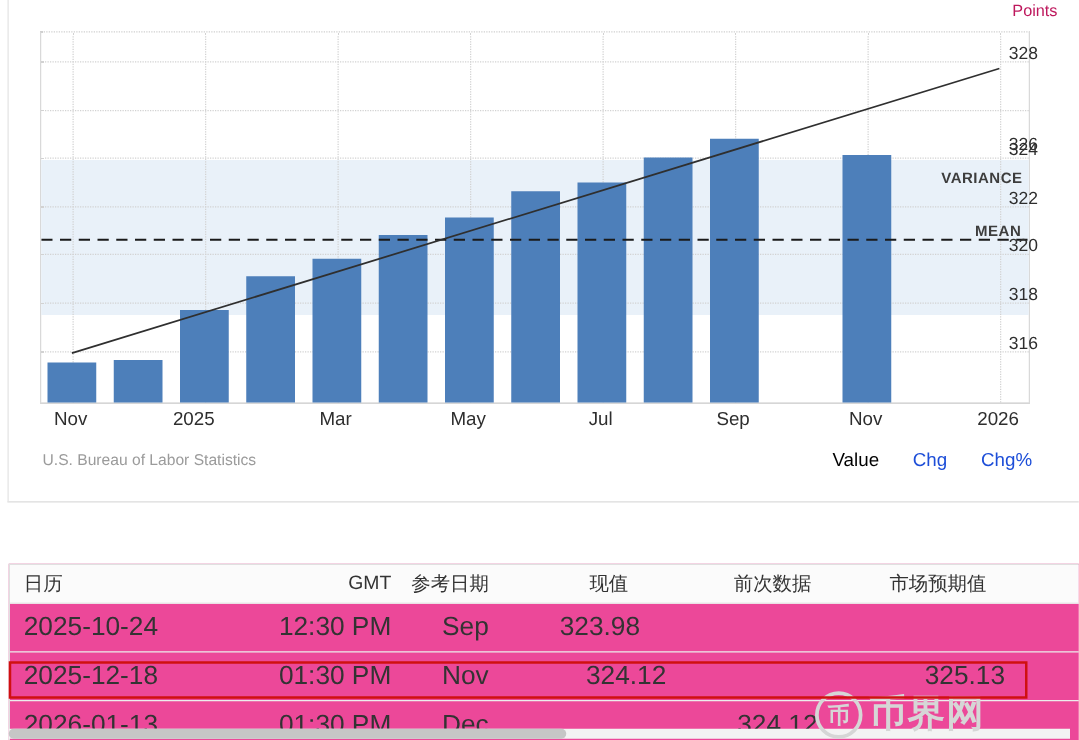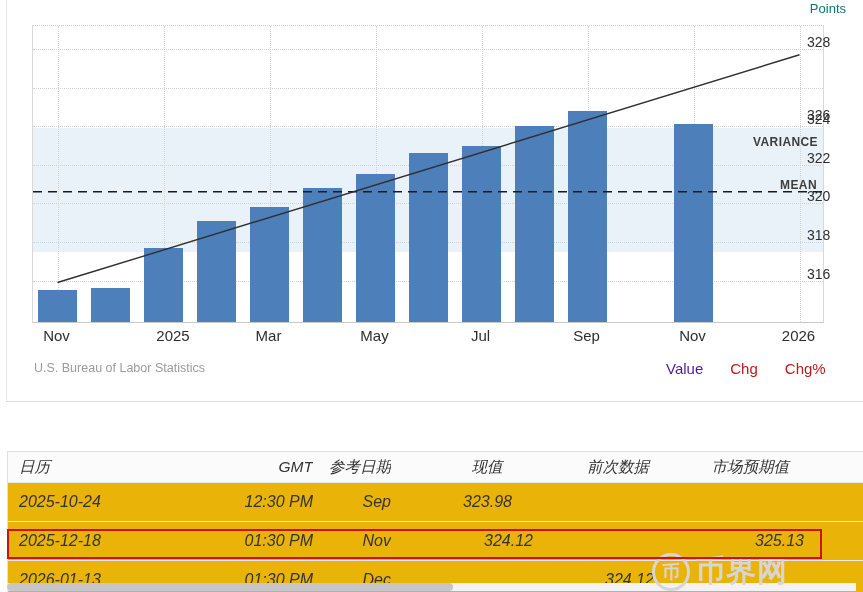--- a/index.html
+++ b/index.html
@@ -3,42 +3,42 @@
 <meta charset="utf-8">
 <style>
   html,body{margin:0;padding:0;}
   body{
     width:863px;height:592px;position:relative;overflow:hidden;background:#fff;
     font-family:"Liberation Sans","DejaVu Sans",sans-serif;color:#333;
   }
   
   .chart-panel{position:absolute;left:6px;top:0;width:857px;height:401px;
     border-left:1px solid #e4e4e4;border-bottom:1px solid #dcdcdc;background:#fff;}
-  .points-label{position:absolute;top:1px;right:18px;font-size:13px;color:#0f766e;}
+  .points-label{position:absolute;top:1px;right:18px;font-size:13px;color:#be185d;}
   .plot{position:absolute;left:25px;top:25px;width:790px;height:296px;
     border-left:1px solid #d9d9d9;border-right:1px solid #d9d9d9;border-bottom:1px solid #c9c9c9;
     border-top:1px dotted #cfcfcf;box-sizing:content-box;}
   .variance-band{position:absolute;left:0;width:100%;background:#e9f1f9;}
   .hgrid{position:absolute;left:0;width:100%;height:0;border-top:1px dotted #d2d2d2;}
   .vgrid{position:absolute;top:0;height:100%;width:0;border-left:1px dotted #d2d2d2;}
   .bar{position:absolute;background:#4d7fba;}
   .plot svg{position:absolute;left:0;top:0;}
   .band-label{position:absolute;font-size:12px;font-weight:700;color:#3d3d3d;letter-spacing:.4px;}
   .ytick{position:absolute;left:800px;width:50px;font-size:14px;color:#2e2e2e;}
   .xtick{position:absolute;top:327px;width:70px;text-align:center;font-size:15px;color:#2e2e2e;}
   .source{position:absolute;left:27px;top:361px;font-size:12.5px;color:#9b9b9b;}
   .series-tabs{position:absolute;left:659px;top:360px;display:flex;gap:27px;font-size:15px;}
-  .series-tab{color:#b91c1c;cursor:pointer;}
-  .series-tab.active{color:#4c1d95;text-align:center;}
+  .series-tab{color:#1d4ed8;cursor:pointer;}
+  .series-tab.active{color:#000000;text-align:center;}
   
   .table-panel{position:absolute;left:7px;top:451px;width:856px;height:141px;
-    border-top:1px solid #e0e0e0;border-left:1px solid #e0e0e0;background:#eab308;font-style:italic;}
+    border-top:1px solid #e0e0e0;border-left:1px solid #e0e0e0;background:#ec4899;}
   .trow{display:flex;align-items:center;box-sizing:border-box;}
   .trow.head{height:31px;background:#fbfbfb;border-bottom:1px solid #e8e8e8;font-size:15.5px;}
-  .trow.body-row{height:39px;border-bottom:1px solid #ececec;font-size:16px;}
+  .trow.body-row{height:39px;border-bottom:1px solid #ececec;font-size:21px;}
   .cell{box-sizing:border-box;white-space:nowrap;overflow:hidden;}
   .c1{width:170px;padding-left:11px;text-align:left;}
   .c2{width:135px;text-align:right;}
   .c3{width:78px;text-align:right;}
   .c4{width:142px;text-align:right;}
   .c5{width:121px;text-align:right;}
   .c6{width:150px;text-align:right;}
   .c7{flex:1;}
   .trow.head .c4{text-align:center;padding-left:50px;}
   .trow.head .c5{padding-right:5px;}
@@ -106,21 +106,21 @@
       <div class="ytick" style="top: 34px;">328</div>
       <div class="ytick" style="top: 75px; margin-top: 32px;">326</div>
       <div class="ytick" style="top: 111.2px;">324</div>
       <div class="ytick" style="top: 149.8px;">322</div>
       <div class="ytick" style="top: 188.4px;">320</div>
       <div class="ytick" style="top: 227px;">318</div>
       <div class="ytick" style="top: 265.6px;">316</div>
     </div>
   <div id="xticks">
       <div class="xtick" style="left: 14.5px;">Nov</div>
-      <div class="xtick" style="left: 131px;">2025</div>
+      <div class="xtick" style="left: 113px;">2025</div>
       <div class="xtick" style="left: 226.5px;">Mar</div>
       <div class="xtick" style="left: 332.5px;">May</div>
       <div class="xtick" style="left: 438.5px;">Jul</div>
       <div class="xtick" style="left: 544.5px;">Sep</div>
       <div class="xtick" style="left: 650.5px;">Nov</div>
       <div class="xtick" style="left: 756.5px;">2026</div>
     </div>
 
   <div class="source">U.S. Bureau of Labor Statistics</div>
   <div class="series-tabs" id="series-tabs">

